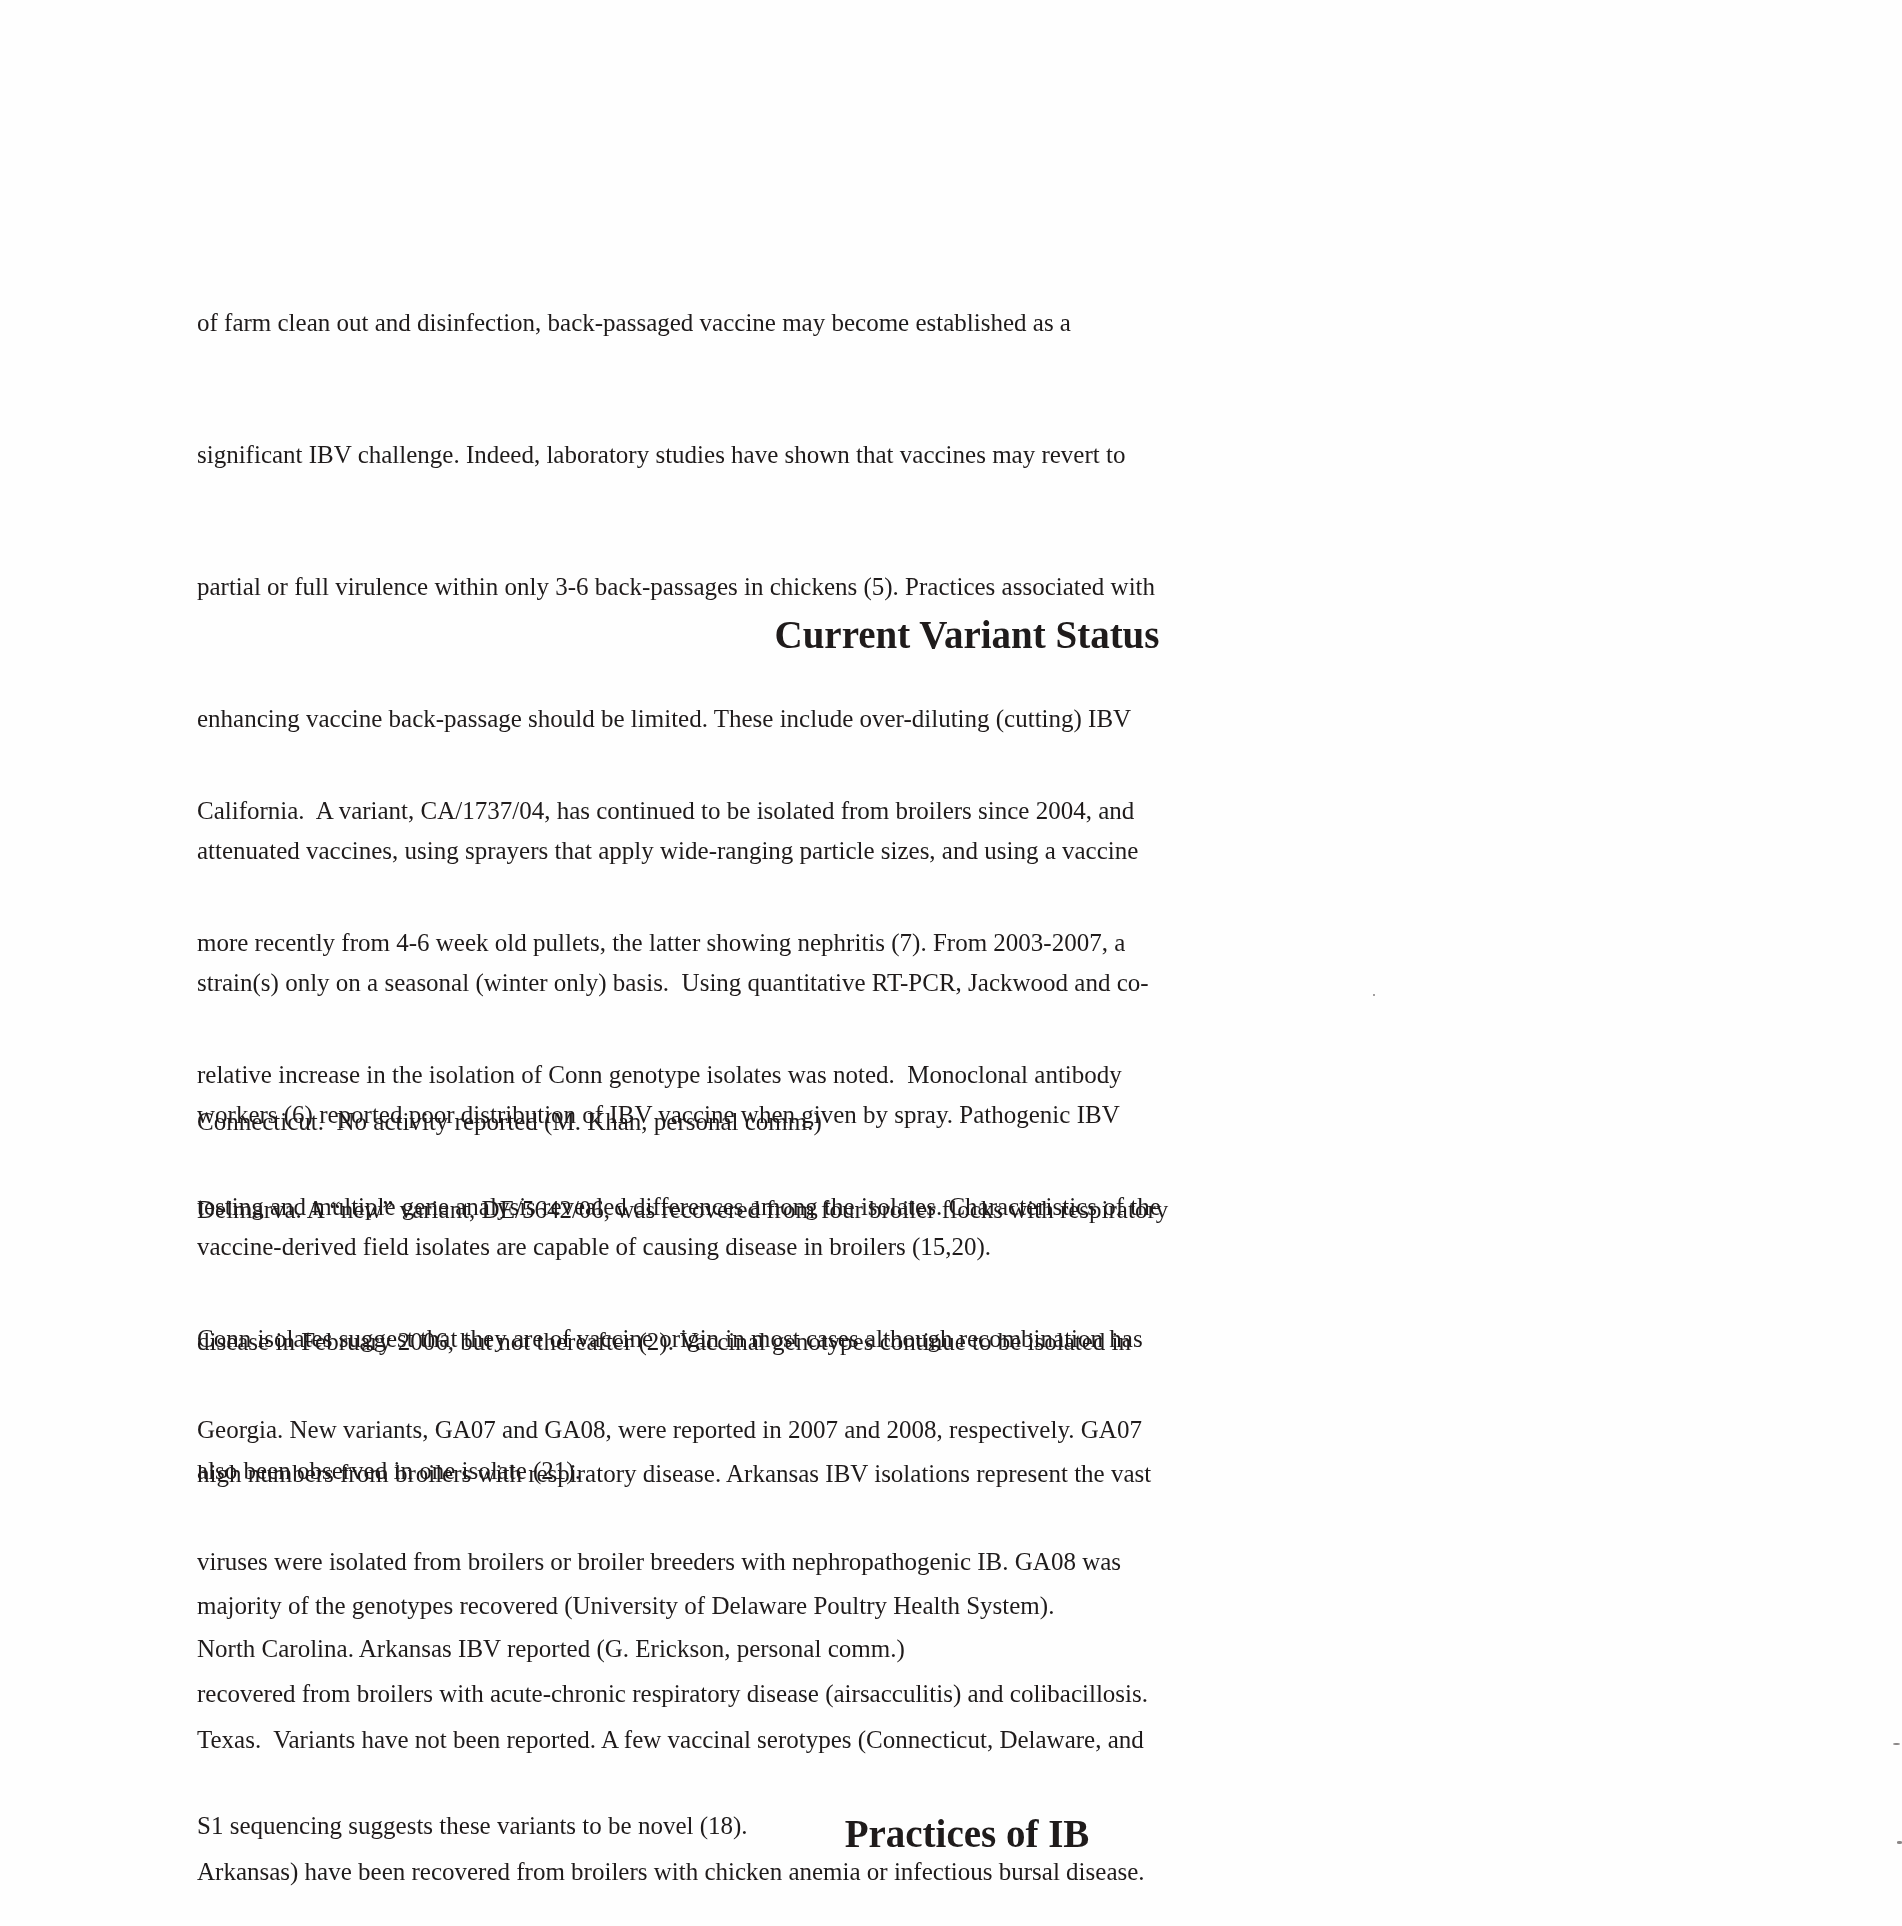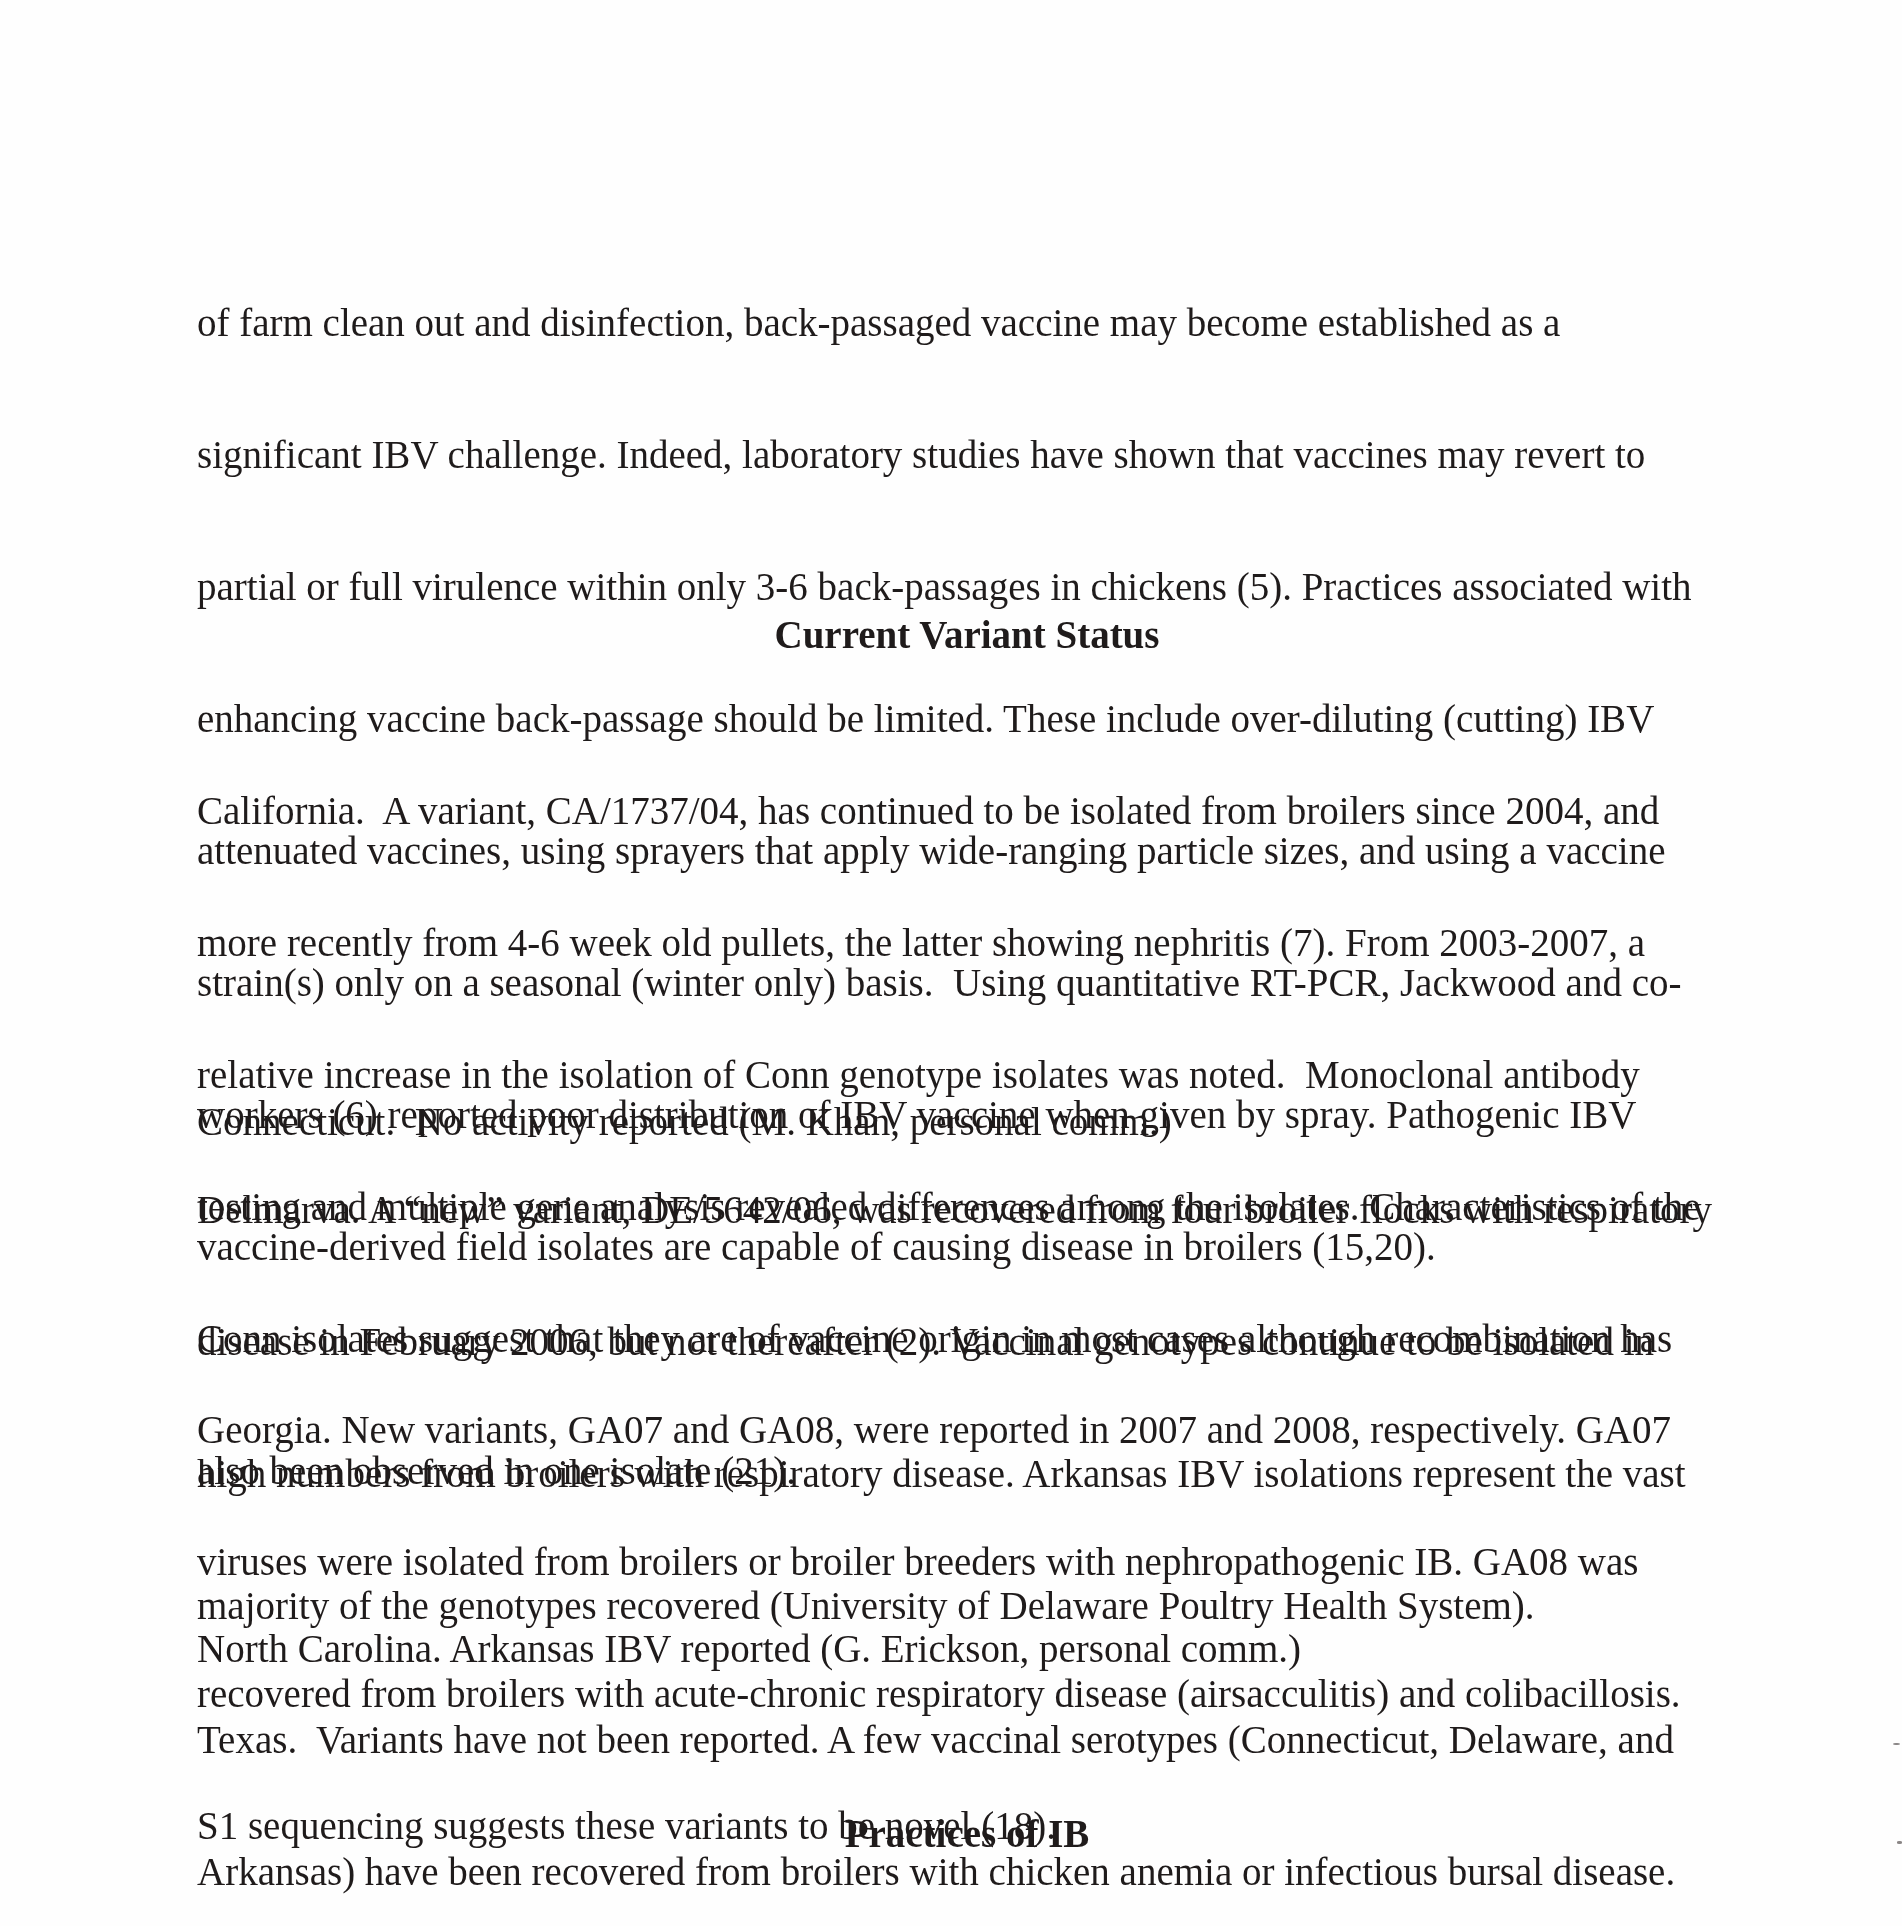--- a/index.html
+++ b/index.html
@@ -20,21 +20,21 @@
       left: 0;
       top: 0;
       width: 1902px;
       height: 2504px;
       background: #fefefe;
     }
     .block {
       position: absolute;
       left: 197px;
       width: 1502px;
-      font-size: 39px;
+      font-size: 25px;
       line-height: 44px;
       white-space: pre;
     }
     .line {
       display: block;
       height: 44px;
     }
     .heading {
       position: absolute;
       left: 16px;

